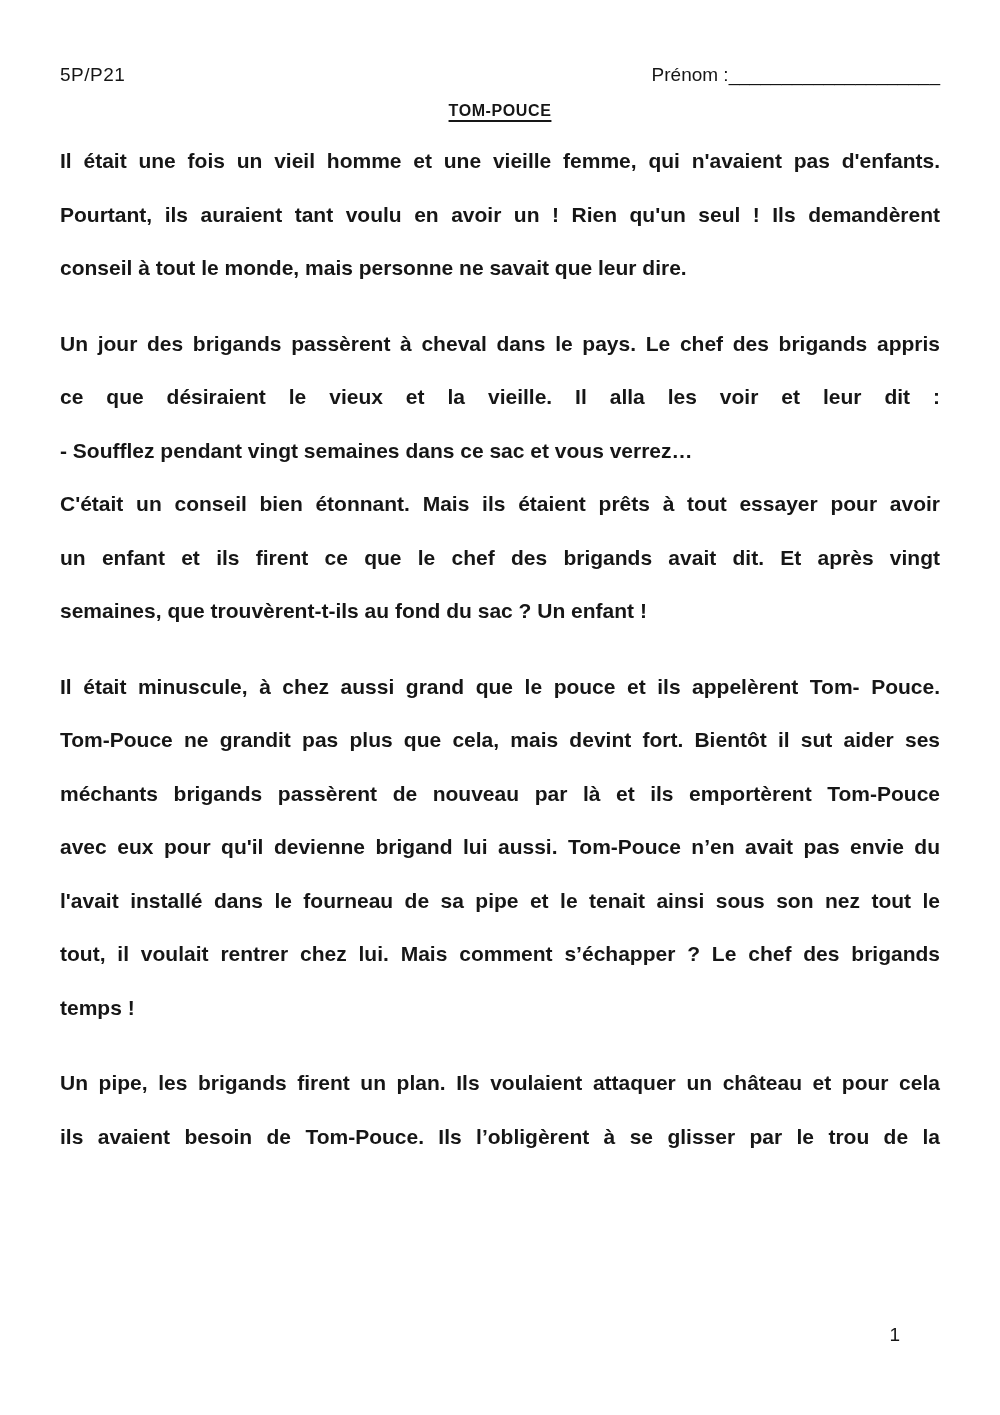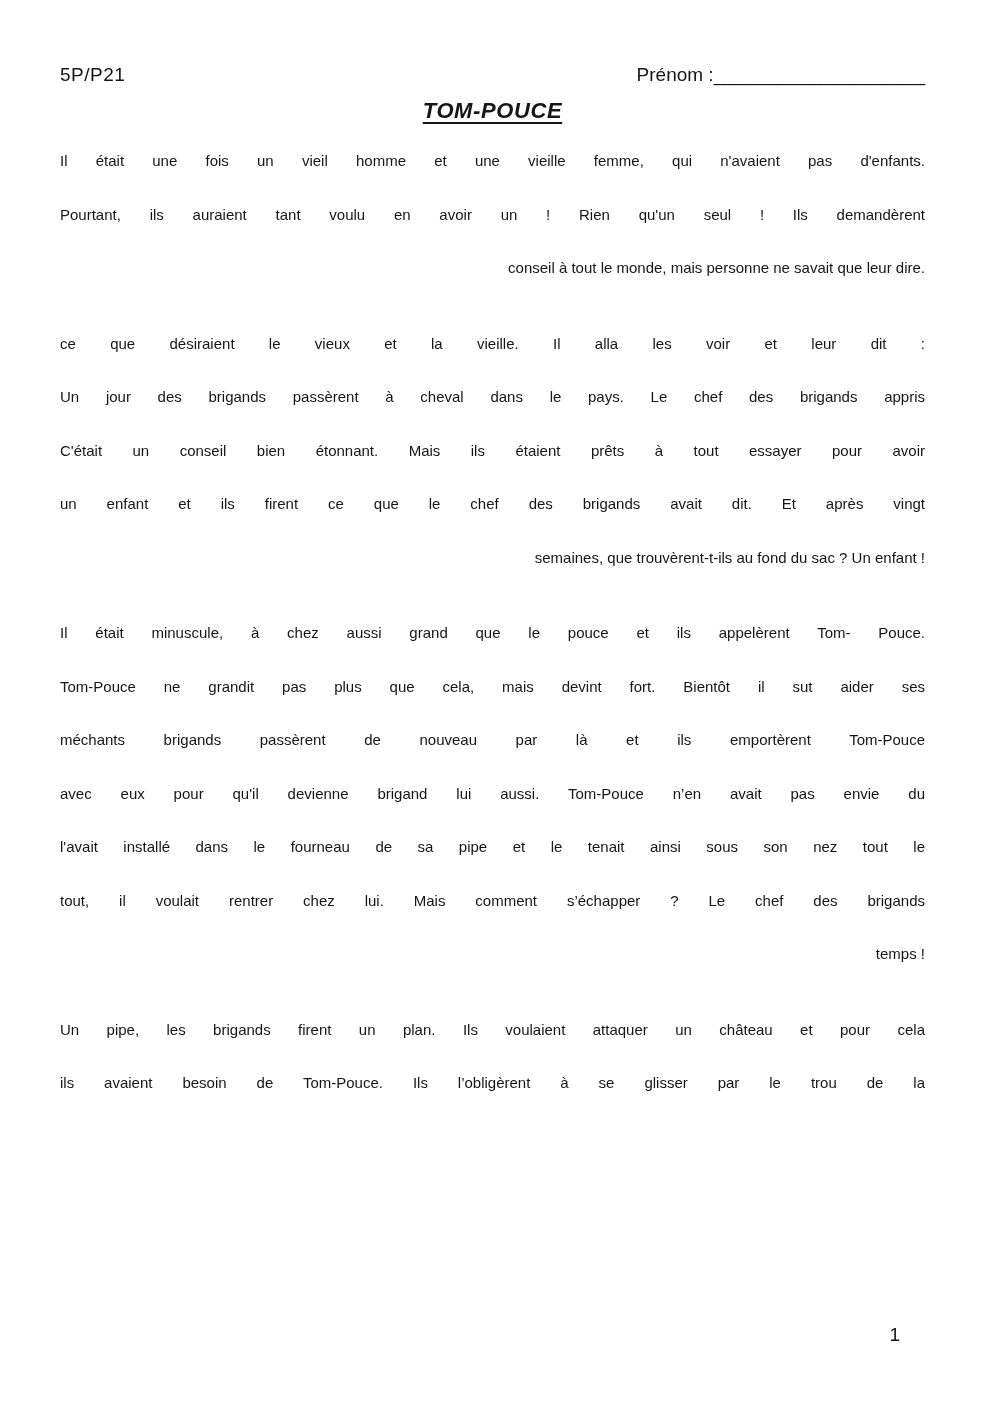--- a/index.html
+++ b/index.html
@@ -5,21 +5,21 @@
   html, body {
     margin: 0;
     padding: 0;
     background: #ffffff;
   }
   .page {
     position: relative;
     width: 1000px;
     height: 1415px;
     box-sizing: border-box;
-    padding: 62px 75px 0 60px;
+    padding: 62px 60px 0 60px;
     background: #ffffff;
     font-family: "Liberation Sans", "DejaVu Sans", sans-serif;
     color: #161616;
     overflow: hidden;
   }
   .header-row {
     display: flex;
     justify-content: space-between;
     align-items: baseline;
     font-size: 19px;
@@ -27,42 +27,42 @@
   }
   .class-code {
     letter-spacing: 0.5px;
   }
   .name-line {
     white-space: nowrap;
   }
   .title {
     margin-top: 10px;
     text-align: center;
-    font-size: 22px;
+    font-size: 16px;
     font-weight: bold;
     line-height: 26px;
     letter-spacing: 0.6px;
     text-decoration: underline;
     text-underline-offset: 4px;
     text-decoration-thickness: 2px;
-    font-style: italic;
   }
   .content {
     margin-top: 10px;
-    font-size: 15px;
+    font-size: 21px;
+    font-weight: bold;
   }
   .paragraph { }
   .paragraph.gap {
     margin-top: 22px;
   }
   .line {
     height: 53.5px;
     line-height: 53.5px;
     white-space: normal;
-    text-align: right;
+    text-align: left;
   }
   .line.just {
     text-align: justify;
     text-align-last: justify;
     text-justify: inter-word;
   }
   .page-number {
     position: absolute;
     top: 1322px;
     right: 100px;
@@ -84,22 +84,25 @@
 
   <div class="title">TOM-POUCE</div>
 
   <div class="content">
       <div class="paragraph">
         <div class="line just">Il était une fois un vieil homme et une vieille femme, qui n'avaient pas d'enfants.</div>
         <div class="line just">Pourtant, ils auraient tant voulu en avoir un ! Rien qu'un seul ! Ils demandèrent</div>
         <div class="line">conseil à tout le monde, mais personne ne savait que leur dire.</div>
       </div>
       <div class="paragraph gap">
+        <div class="line just">Un jour des brigands passèrent à cheval dans le pays. Le chef des brigands appris</div>
         <div class="line just">ce que désiraient le vieux et la vieille. Il alla les voir et leur dit :</div>
-        <div class="line just">Un jour des brigands passèrent à cheval dans le pays. Le chef des brigands appris</div>
+      </div>
+      <div class="paragraph">
+        <div class="line">- Soufflez pendant vingt semaines dans ce sac et vous verrez…</div>
       </div>
       <div class="paragraph">
         <div class="line just">C'était un conseil bien étonnant. Mais ils étaient prêts à tout essayer pour avoir</div>
         <div class="line just">un enfant et ils firent ce que le chef des brigands avait dit. Et après vingt</div>
         <div class="line">semaines, que trouvèrent-t-ils au fond du sac ? Un enfant !</div>
       </div>
       <div class="paragraph gap">
         <div class="line just">Il était minuscule, à chez aussi grand que le pouce et ils appelèrent Tom- Pouce.</div>
         <div class="line just">Tom-Pouce ne grandit pas plus que cela, mais devint fort. Bientôt il sut aider ses</div>
         <div class="line just">méchants brigands passèrent de nouveau par là et ils emportèrent Tom-Pouce</div>

